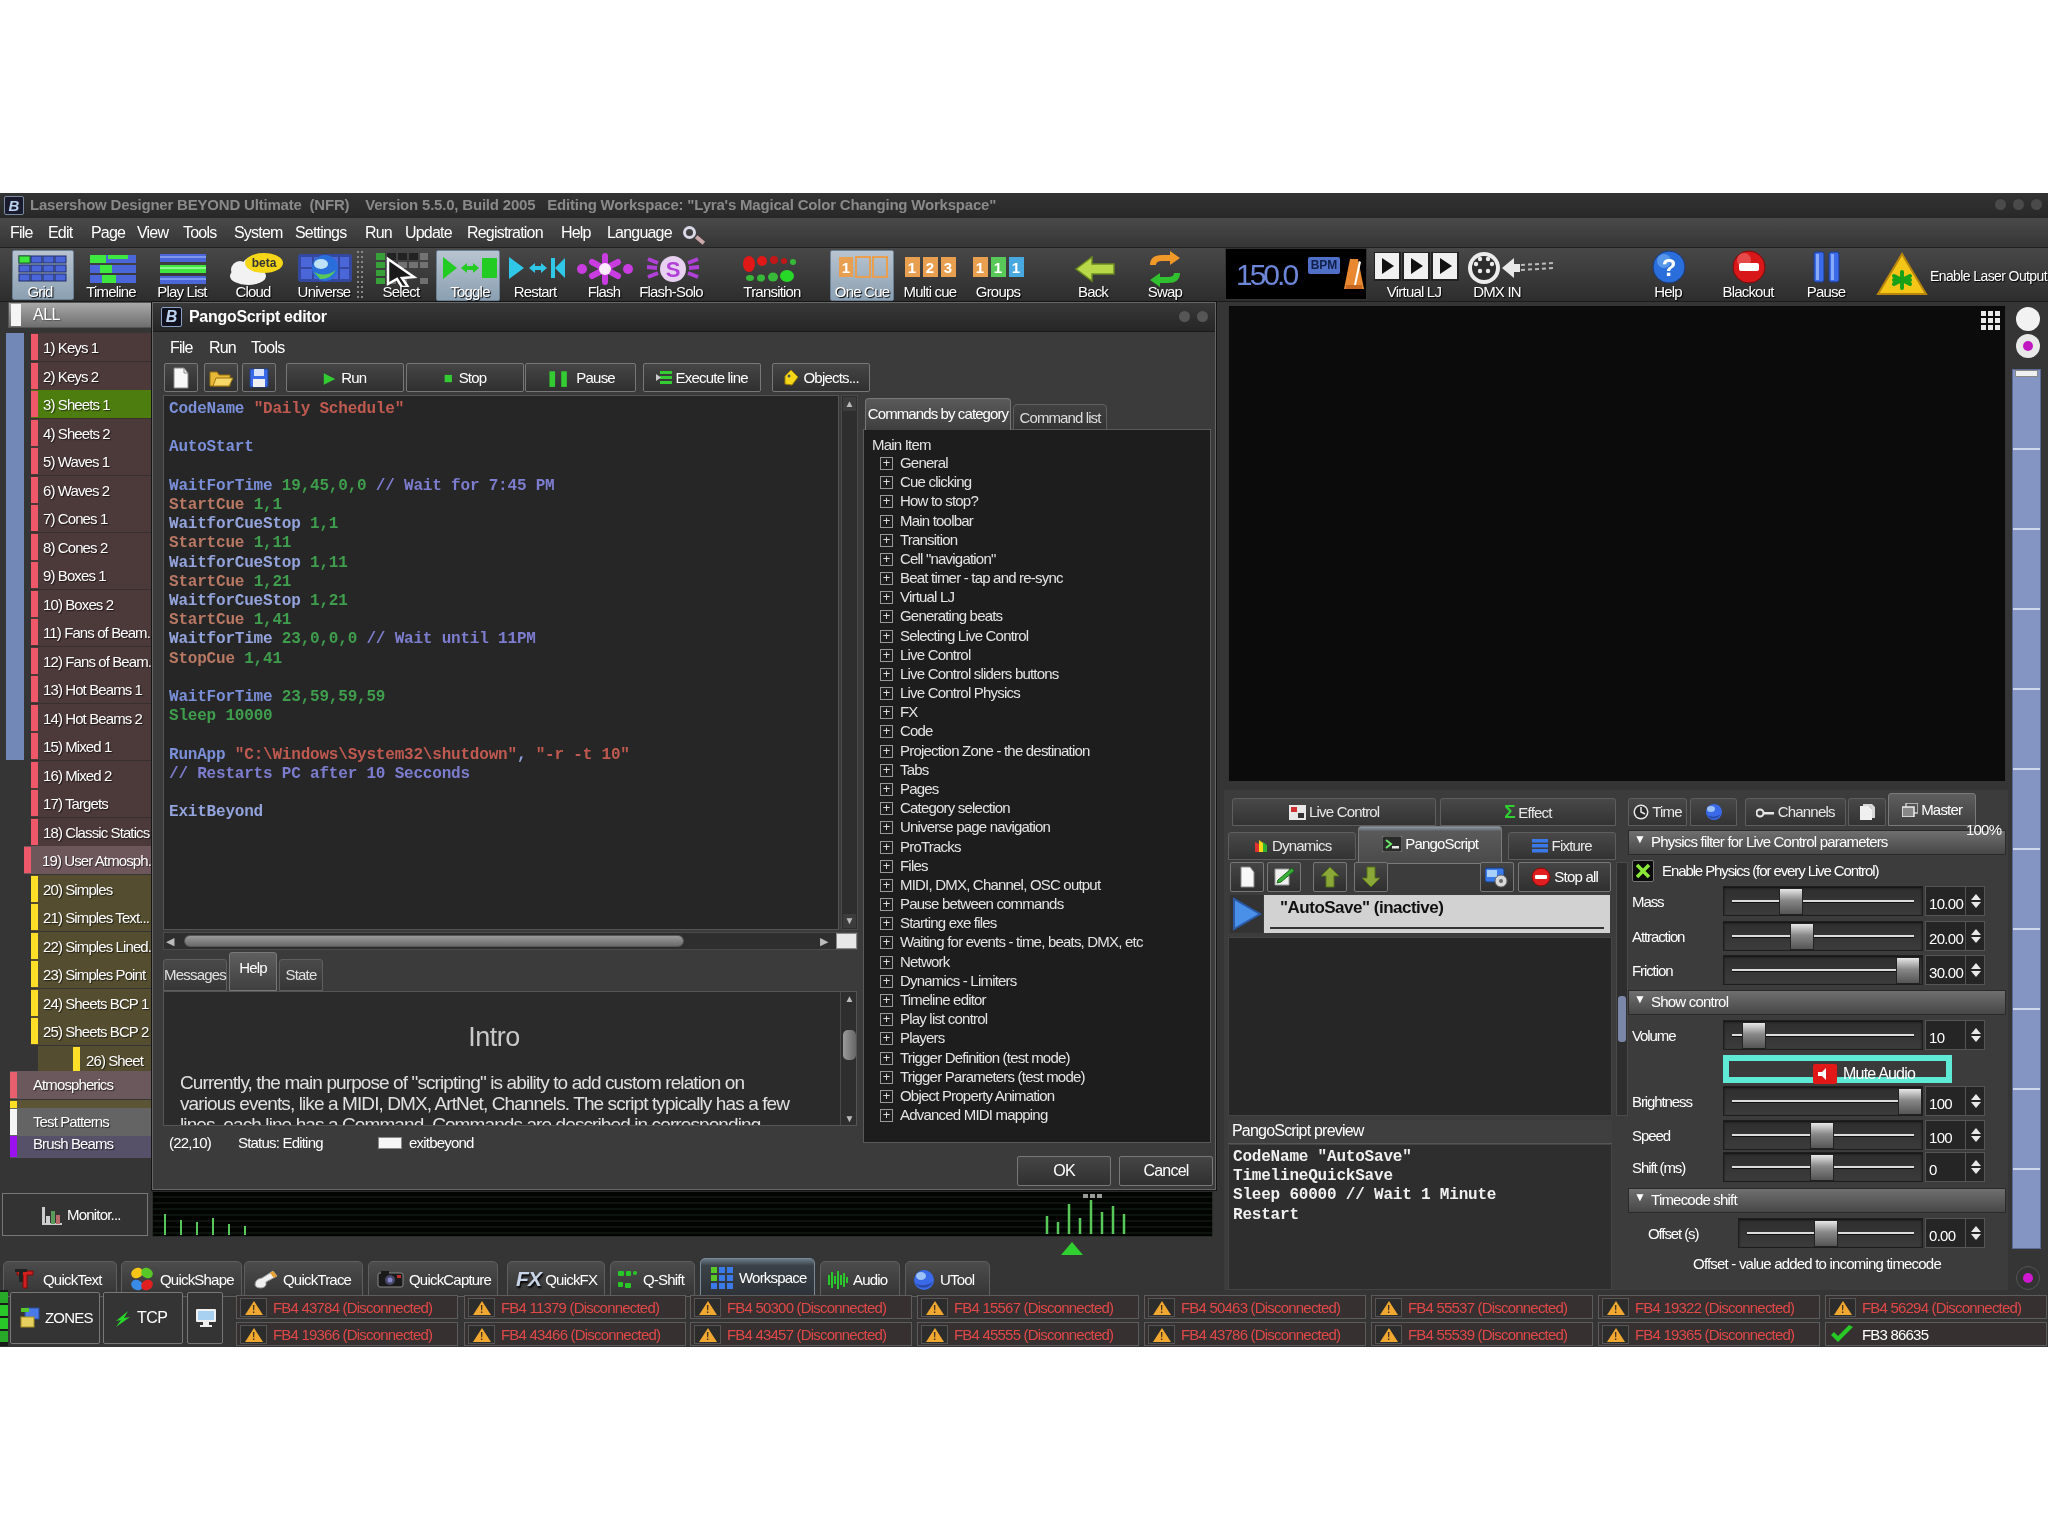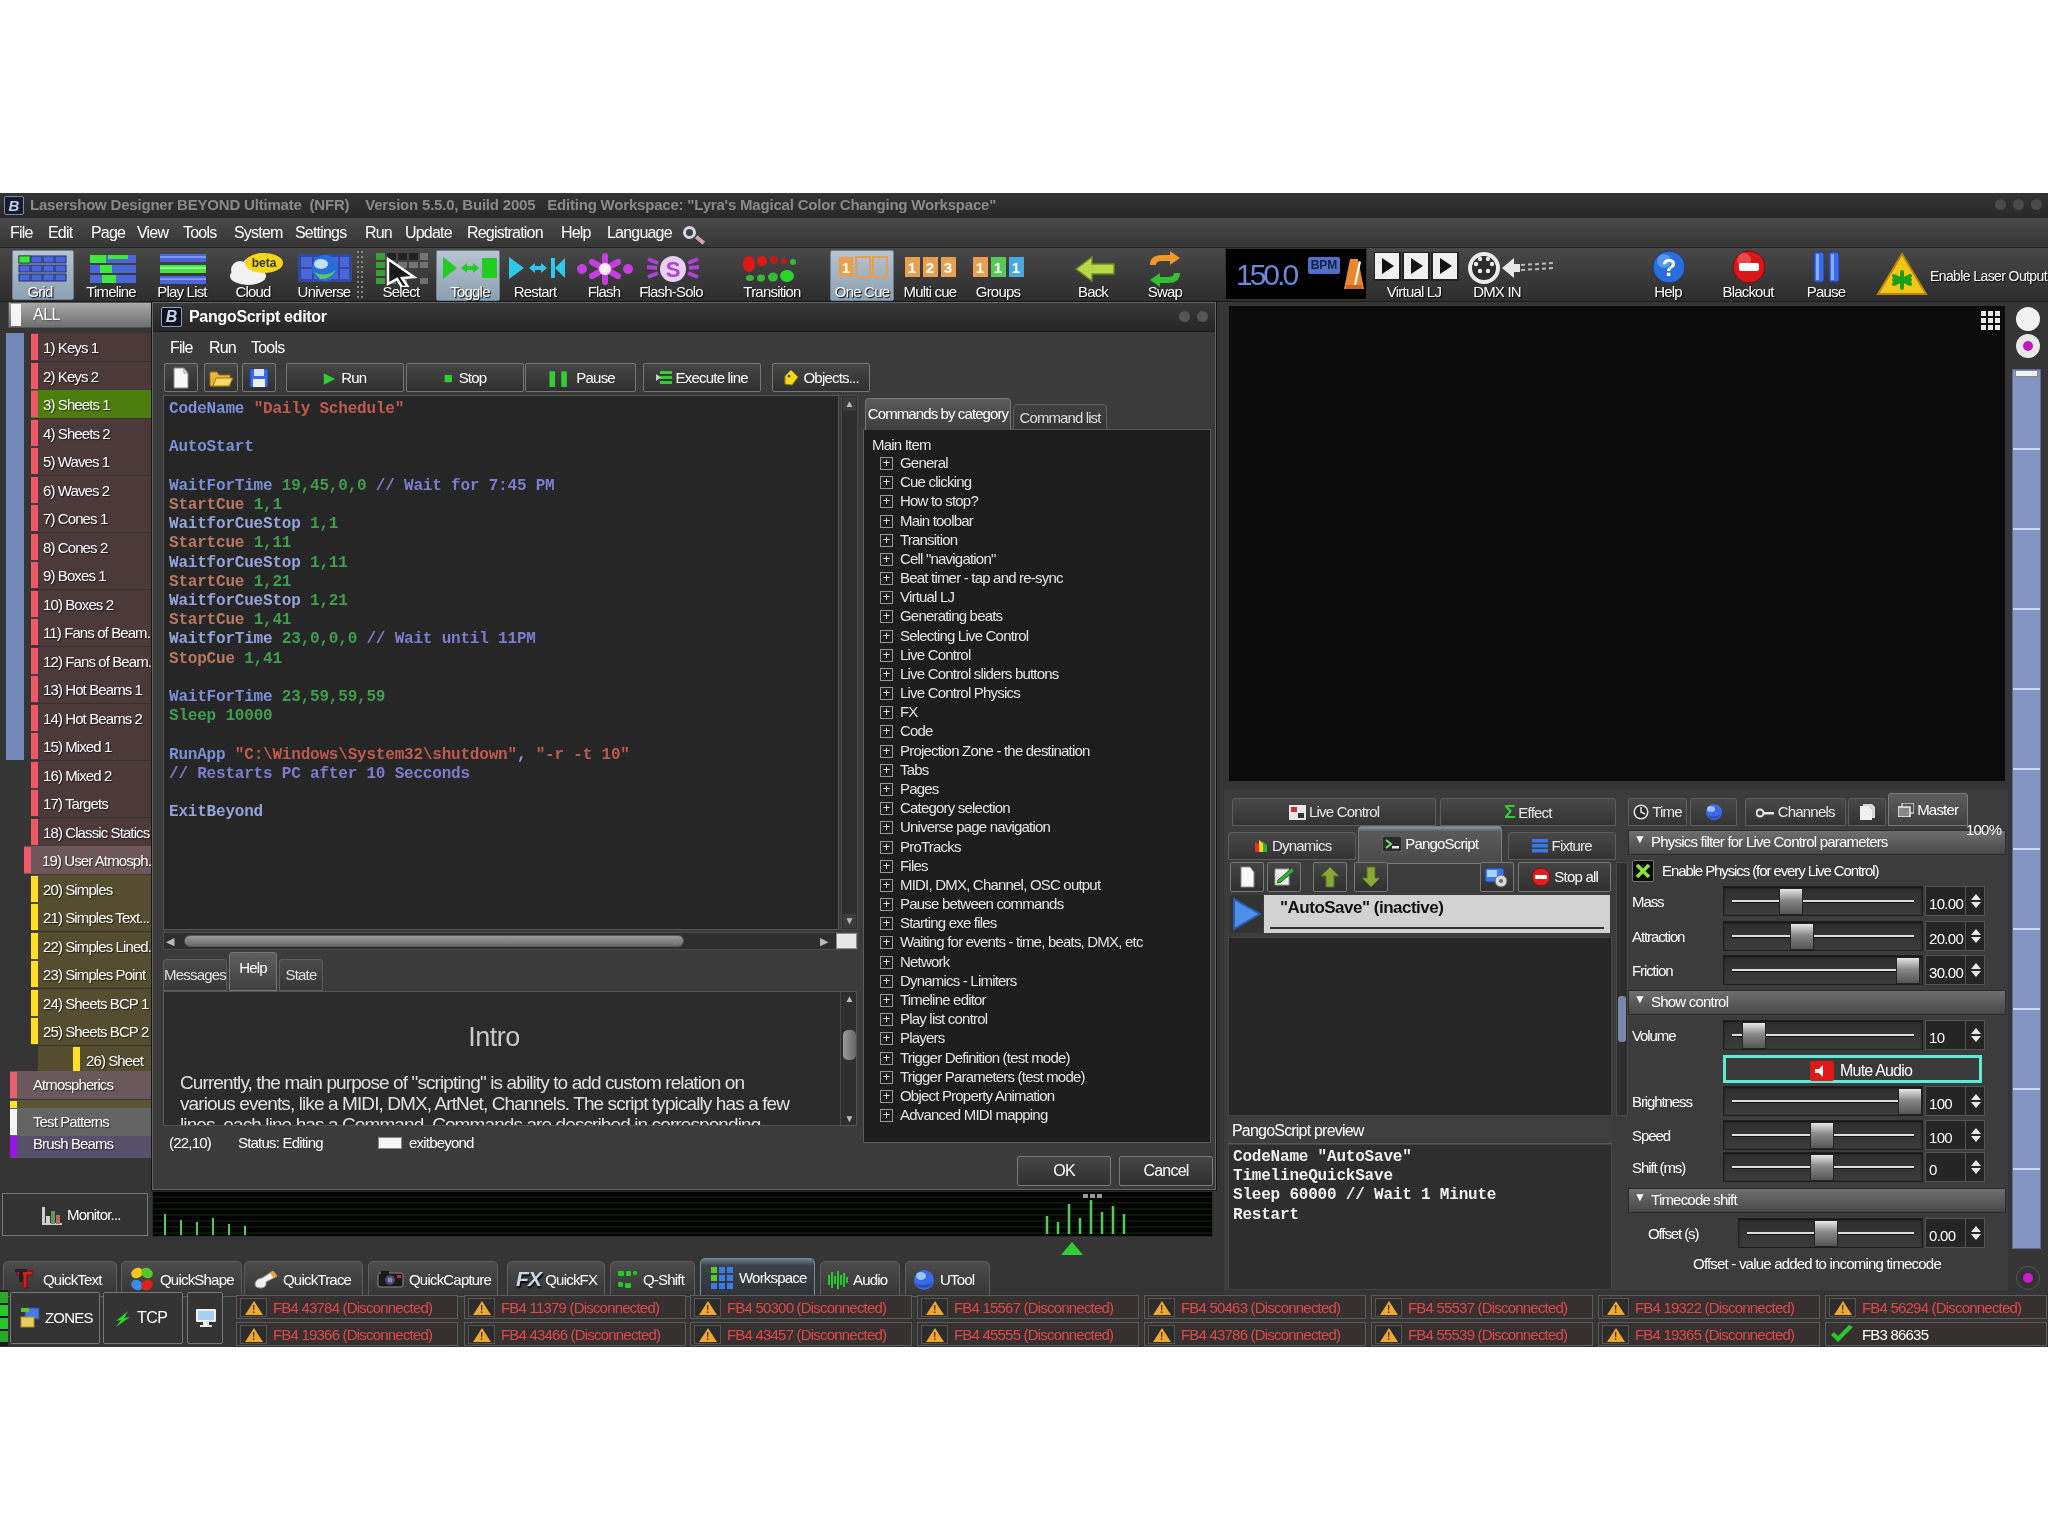--- a/index.html
+++ b/index.html
@@ -678,21 +678,21 @@
           <path d="M2 12 Q9 16 16 11 Q12 17 5 15 Z" fill="#2a4aa8"></path>
         </svg></div>
 <div class="rtab" style="left:1745px;top:605px;width:101px;height:28px;line-height:26px;"><svg width="18" height="10" style="vertical-align:-1px;">
           <circle cx="4" cy="5" r="3.5" fill="none" stroke="#e8e8e8" stroke-width="2"></circle>
           <rect x="7" y="4" width="11" height="2.5" fill="#e8e8e8"></rect>
         </svg> Channels</div>
 <div class="rtab" style="left:1848px;top:605px;width:38px;height:28px;line-height:26px;"><svg width="17" height="18" style="vertical-align:-4px;">
           <path d="M1 3 L10 3 L13 6 L13 17 L1 17 Z" fill="#f0f0f0"></path>
           <path d="M4 1 L13 1 L16 4 L16 15 L13 15 L13 6 L10 3 L4 3 Z" fill="#d8d8d8"></path>
         </svg></div>
-<div class="rtab" style="left:1888px;top:600px;width:80px;height:33px;line-height:31px;background:linear-gradient(#5e5e5e,#404040);border-color:#7a7a7a;color:#fff;"><svg width="16" height="14" style="vertical-align:-2px;">
+<div class="rtab" style="left:1888px;top:600px;width:88px;height:33px;line-height:31px;background:linear-gradient(#5e5e5e,#404040);border-color:#7a7a7a;color:#fff;"><svg width="16" height="14" style="vertical-align:-2px;">
           <rect x="4" y="0" width="12" height="10" fill="none" stroke="#ccc" stroke-width="1.5"></rect>
           <rect x="0" y="4" width="12" height="10" fill="#888" stroke="#eee" stroke-width="1.5"></rect>
         </svg> Master</div>
 
 <div class="rtab" style="left:1228px;top:639px;width:128px;height:28px;line-height:26px;"><svg width="16" height="16" style="vertical-align:-3px;">
           <path d="M2 14 L2 4 L6 6 L6 14 Z" fill="#e03030"></path>
           <path d="M6 14 L6 2 L10 5 L10 14 Z" fill="#f5d718"></path>
           <path d="M10 14 L10 4 L14 7 L14 14 Z" fill="#30b030"></path>
         </svg> Dynamics</div>
 <div class="rtab" style="left:1358px;top:633px;width:144px;height:38px;line-height:34px;background:linear-gradient(#8a9aa8 0%,#5a5a5a 12%,#4a4a4a);border-color:#7a7a7a;color:#fff;"><svg width="20" height="16" style="vertical-align:-3px;">
@@ -780,21 +780,21 @@
 <div class="val" style="left:1925px;top:762px;width:40px;border-right:none;">30.00</div>
       <div class="spin" style="left:1965px;top:762px;"></div>
 <div class="hdr" style="top:797px;"><span style="margin:0 6px 0 5px;font-size:12px;vertical-align:2px;">▼</span><span style="position:relative;top:2px;">Show control</span></div>
 <div class="rlab" style="left:1632px;top:834px;">Volume</div>
 <div class="slider" style="left:1723px;top:827px;width:200px;">
         <div class="groove"></div>
         <div class="thumb" style="left:18px;"></div>
       </div>
 <div class="val" style="left:1925px;top:827px;width:40px;border-right:none;">10</div>
       <div class="spin" style="left:1965px;top:827px;"></div>
-<div class="a" style="left:1723px;top:862px;width:259px;height:28px;background:#3a3a3a;border:3px solid #5eead4;">
+<div class="a" style="left:1723px;top:862px;width:229px;height:28px;background:#3a3a3a;border:6px solid #5eead4;">
 <div class="a" style="left:84px;top:3px;width:24px;height:20px;background:#e01818;border-radius:2px;"><svg width="14" height="12" style="margin:4px 0 0 5px;">
             <path d="M0 4 L4 4 L8 0 L8 12 L4 8 L0 8 Z" fill="#fff"></path>
           </svg></div>
 <div class="a" style="left:114px;top:4px;color:#fff;font-size:16px;letter-spacing:-0.8px;">Mute Audio</div>
 </div>
 <div class="rlab" style="left:1632px;top:900px;">Brightness</div>
 <div class="slider" style="left:1723px;top:893px;width:200px;">
         <div class="groove"></div>
         <div class="thumb" style="left:174px;"></div>
       </div>

